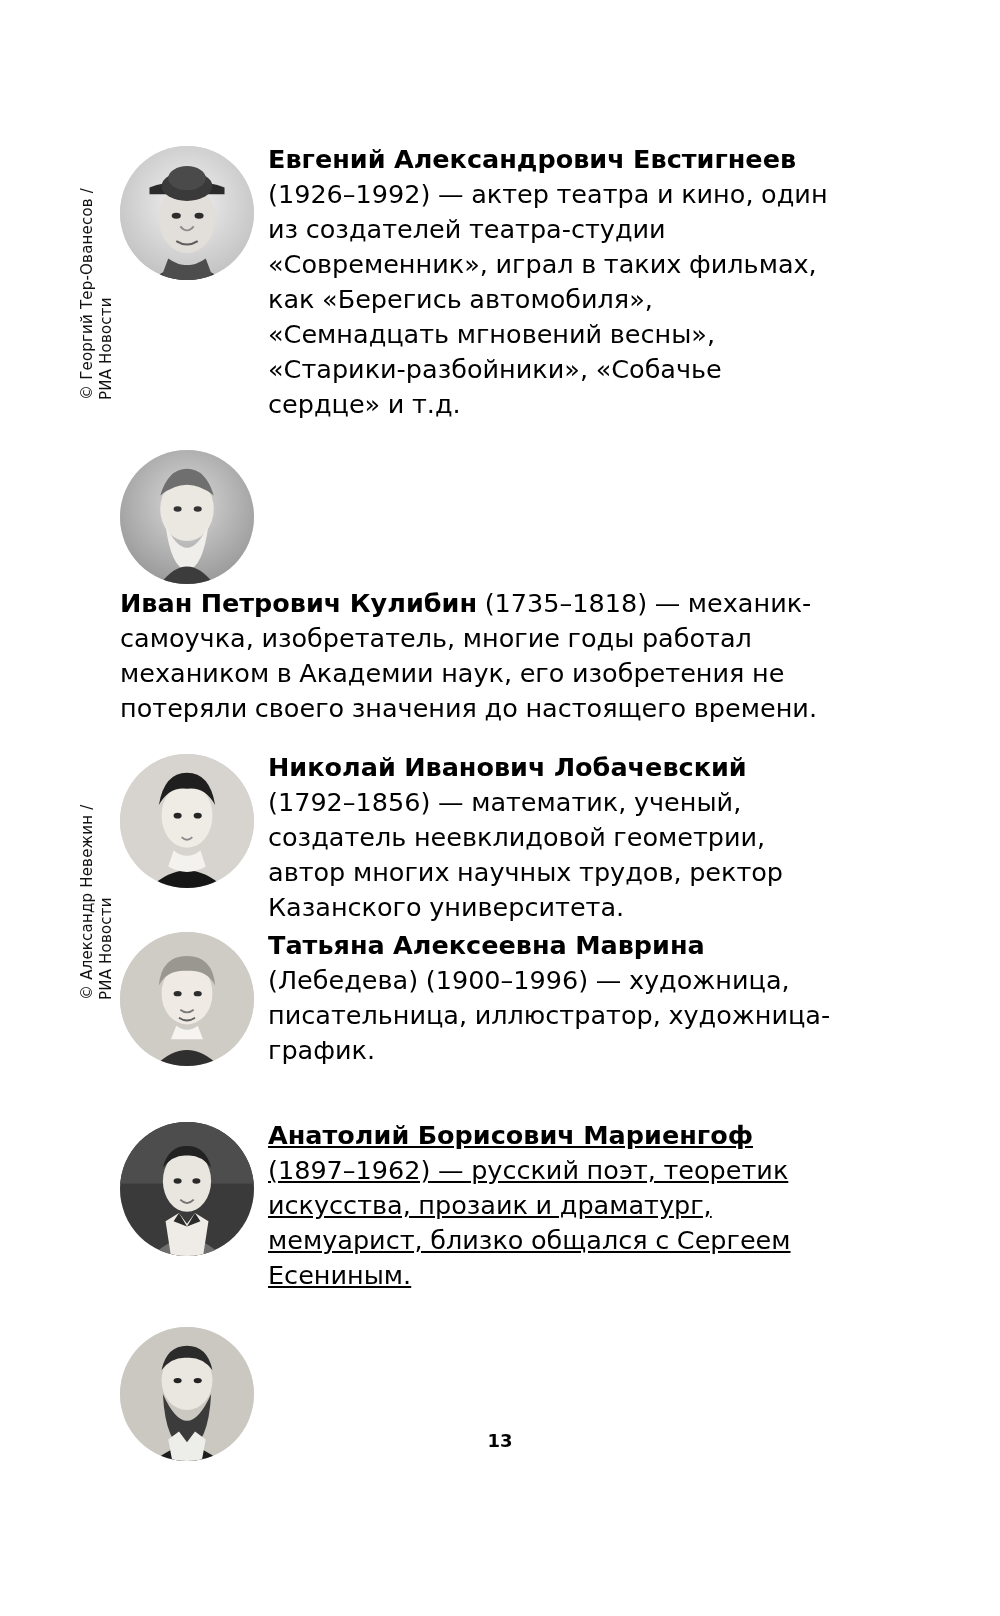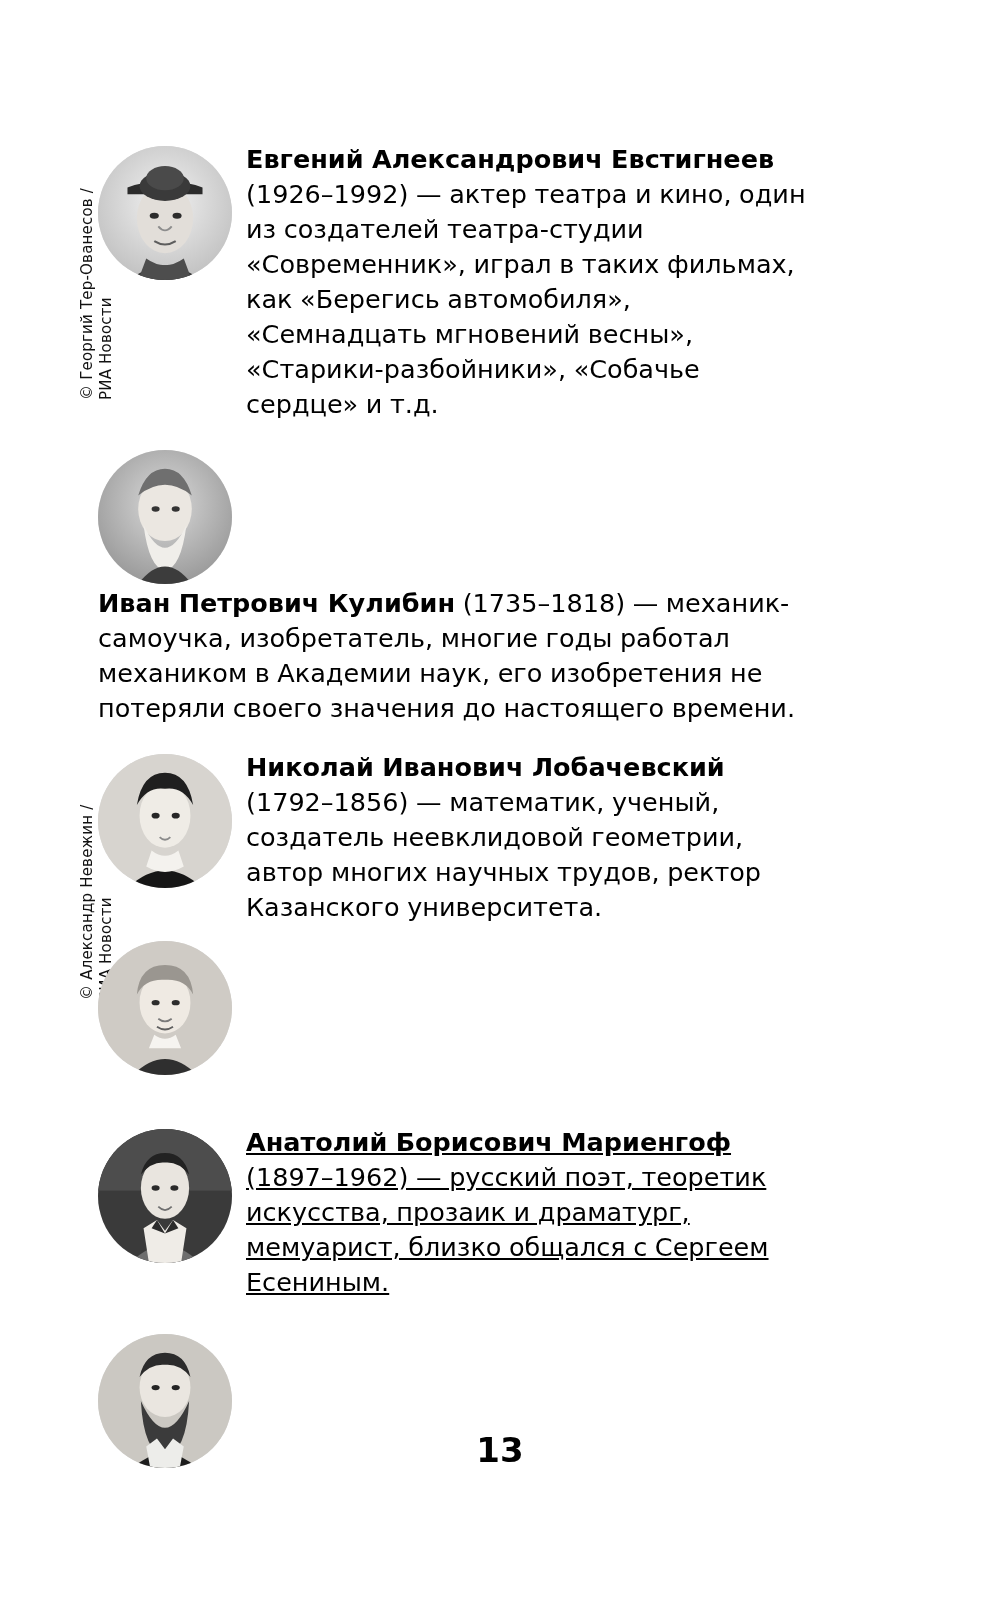--- a/index.html
+++ b/index.html
@@ -32,21 +32,21 @@
     line-height: 19px;
     letter-spacing: 0.2px;
     color: #111;
   }
   #credit-1 { left: 78px; top: 400px; }
   #credit-2 { left: 78px; top: 1000px; }
 
   
   .entries {
     position: absolute;
-    left: 98px;
+    left: 120px;
     top: 140px;
     width: 720px;
   }
   .entry {
     display: flex;
     align-items: flex-start;
     margin-bottom: 18px;
   }
   .portrait-wrap {
     flex: 0 0 auto;
@@ -69,31 +69,31 @@
     line-height: 35px;
     text-align: left;
     word-spacing: -0.5px;
     padding-top: 2px;
   }
   .entry-text b { font-weight: bold; }
 
   
   #entry-1 { margin-bottom: 22px; }
   #entry-2 { margin-bottom: 22px; flex-direction: column; }
-  #entry-3 { margin-bottom: 10px; }
+  #entry-3 { margin-bottom: 1px; }
   #entry-4 { margin-bottom: 48px; }
   #entry-5 { margin-bottom: 28px; text-decoration: underline; }
 
   .page-number {
     position: absolute;
     left: 0;
     right: 0;
     top: 1430px;
     text-align: center;
-    font-size: 34px;
+    font-size: 18px;
     font-weight: bold;
   }
 </style>
 </head>
 <body>
 
 <div class="page">
 
   <div class="credit" id="credit-1">© Георгий Тер-Ованесов /
 РИА Новости</div>
@@ -185,20 +185,23 @@
             <path d="M29 40 q2 -22 21 -22 q19 0 21 22 q-6 -12 -21 -11 q-15 -1 -21 11 z" fill="#9a9690"></path>
             <ellipse cx="43" cy="46" rx="3" ry="2" fill="#2d2d2d"></ellipse>
             <ellipse cx="58" cy="46" rx="3" ry="2" fill="#2d2d2d"></ellipse>
             <path d="M45 58 q5 4 10 0" stroke="#7a7a7a" stroke-width="1.3" fill="none"></path>
             <path d="M44 64 q6 4 12 0" stroke="#5e5e5e" stroke-width="1.4" fill="none"></path>
             <path d="M26 100 q24 -24 48 0 z" fill="#2f2f2f"></path>
             <path d="M42 70 q8 6 16 0 l4 10 h-24 z" fill="#f6f4f0"></path>
           </svg>
         </div>
       </div>
+      <div class="entry-text">
+        <b>Татьяна Алексеевна Маврина</b><span> (Лебедева) (1900–1996) — художница, писательница, иллюстратор, художница-график.</span>
+      </div>
     </div>
 
     <div class="entry" id="entry-5">
       <div class="portrait-wrap">
         <div class="portrait">
           <svg viewBox="0 0 100 100" preserveAspectRatio="xMidYMid slice">
             <rect width="100" height="100" fill="#3a3a3a"></rect>
             <rect x="0" y="0" width="100" height="46" fill="#4d4d4d"></rect>
             <ellipse cx="50" cy="44" rx="18" ry="23" fill="#e9e5df"></ellipse>
             <path d="M32 34 q4 -16 18 -16 q14 0 18 16 q-8 -10 -18 -9 q-10 -1 -18 9 z" fill="#222"></path>

